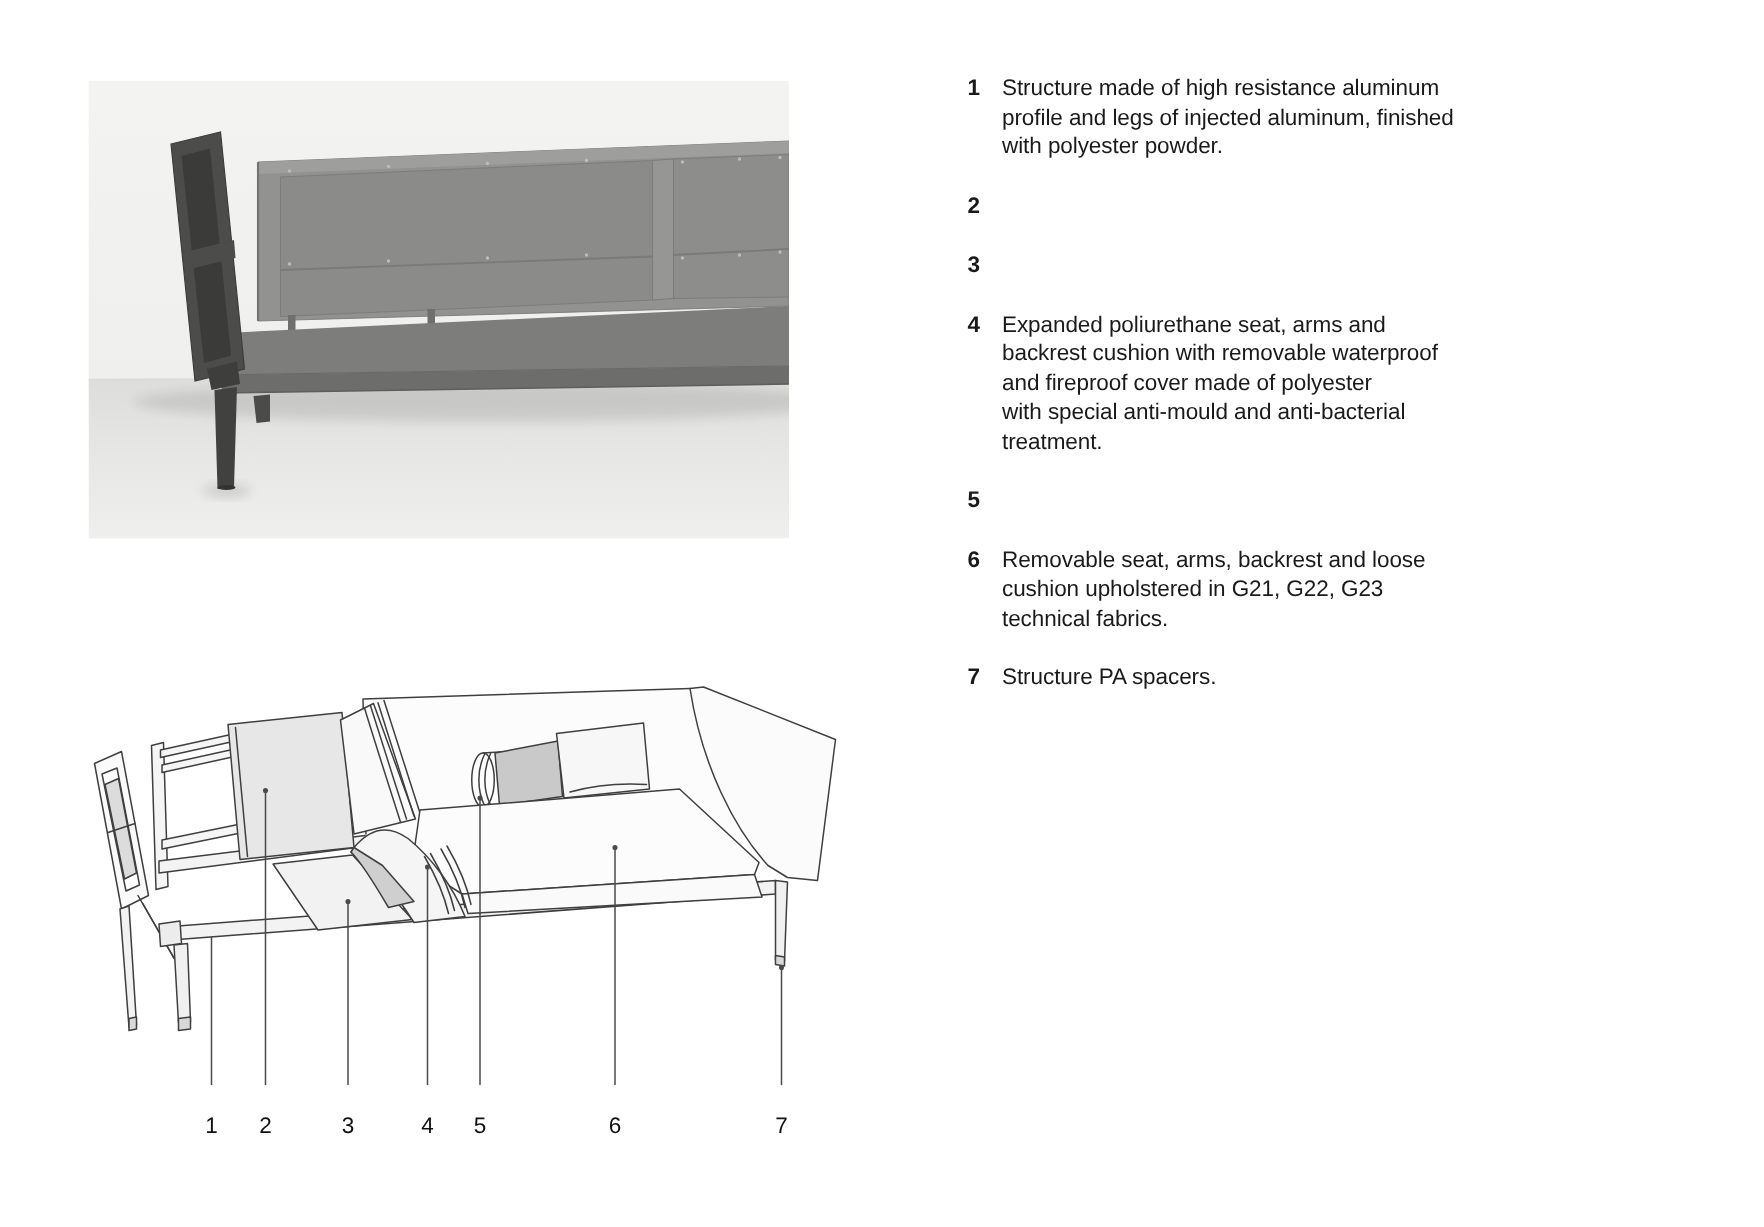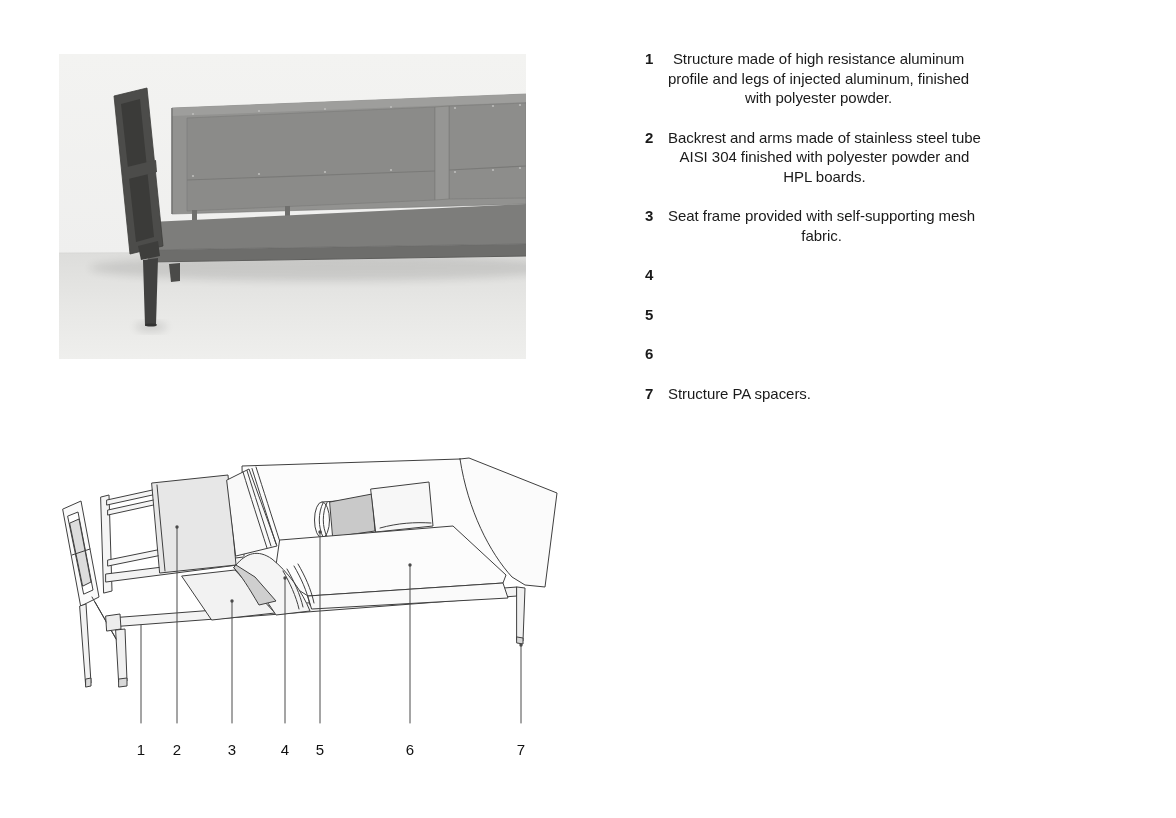--- a/index.html
+++ b/index.html
@@ -36,21 +36,20 @@
     font-size:15px;
     line-height:19.5px;
     letter-spacing:-0.05px;
   }
   .spec-num{
     flex:0 0 23px;
     font-weight:700;
   }
   .spec-text{
     white-space:pre-line;
-    text-align:center;
   }
 </style>
 </head>
 <body>
 
 <div class="page">
 
   <div class="photo">
     <svg width="467" height="305" viewBox="0 0 467 305">
       <defs>
@@ -246,37 +245,40 @@
 
   <div class="specs">
     <div class="spec-item">
       <div class="spec-num">1</div>
       <div class="spec-text">Structure made of high resistance aluminum
 profile and legs of injected aluminum, finished
 with polyester powder.</div>
     </div>
     <div class="spec-item">
       <div class="spec-num">2</div>
-      <div class="spec-text">Backrest and arms made of stainless steel tube
-AISI 304 finished with polyester powder and
-HPL boards.</div>
     </div>
     <div class="spec-item">
       <div class="spec-num">3</div>
-      <div class="spec-text">Seat frame provided with self-supporting mesh
-fabric.</div>
     </div>
     <div class="spec-item">
       <div class="spec-num">4</div>
+      <div class="spec-text">Expanded poliurethane seat, arms and
+backrest cushion with removable waterproof
+and fireproof cover made of polyester
+with special anti-mould and anti-bacterial
+treatment.</div>
     </div>
     <div class="spec-item">
       <div class="spec-num">5</div>
     </div>
     <div class="spec-item">
       <div class="spec-num">6</div>
+      <div class="spec-text">Removable seat, arms, backrest and loose
+cushion upholstered in G21, G22, G23
+technical fabrics.</div>
     </div>
     <div class="spec-item">
       <div class="spec-num">7</div>
       <div class="spec-text">Structure PA spacers.</div>
     </div>
   </div>
 
 </div>
 
 </body></html>

